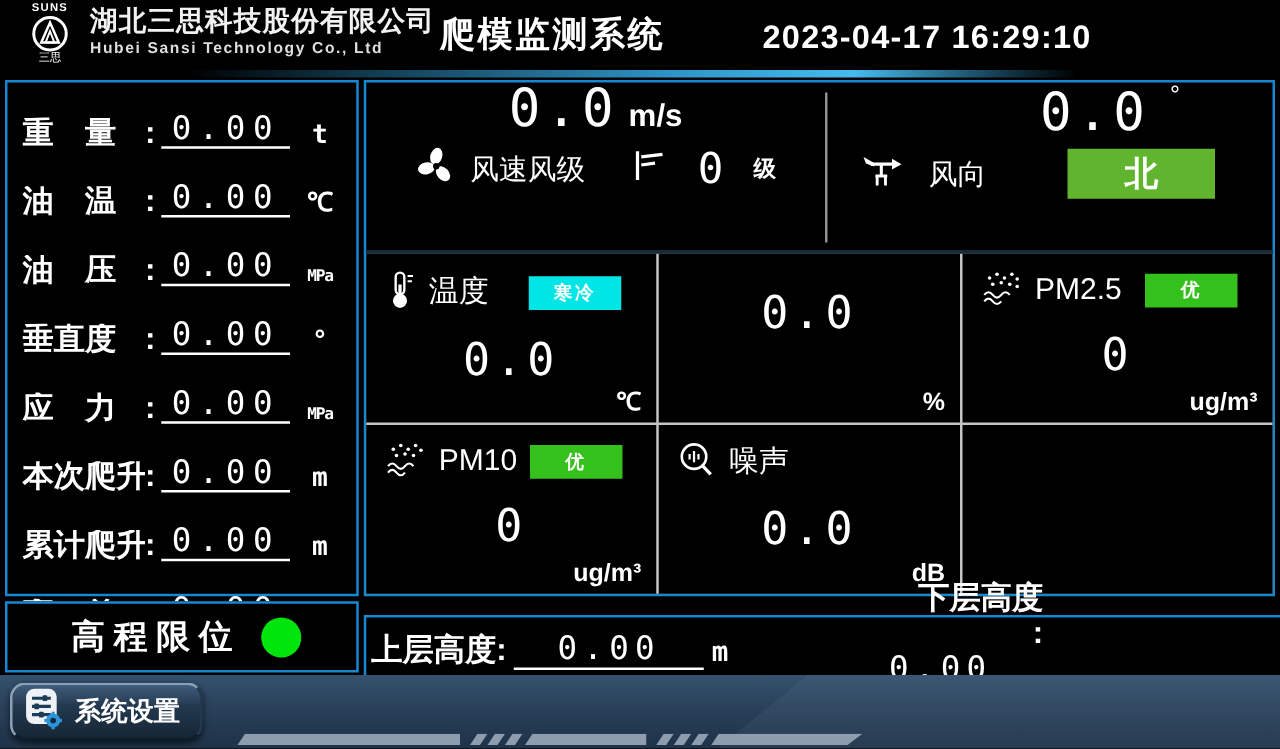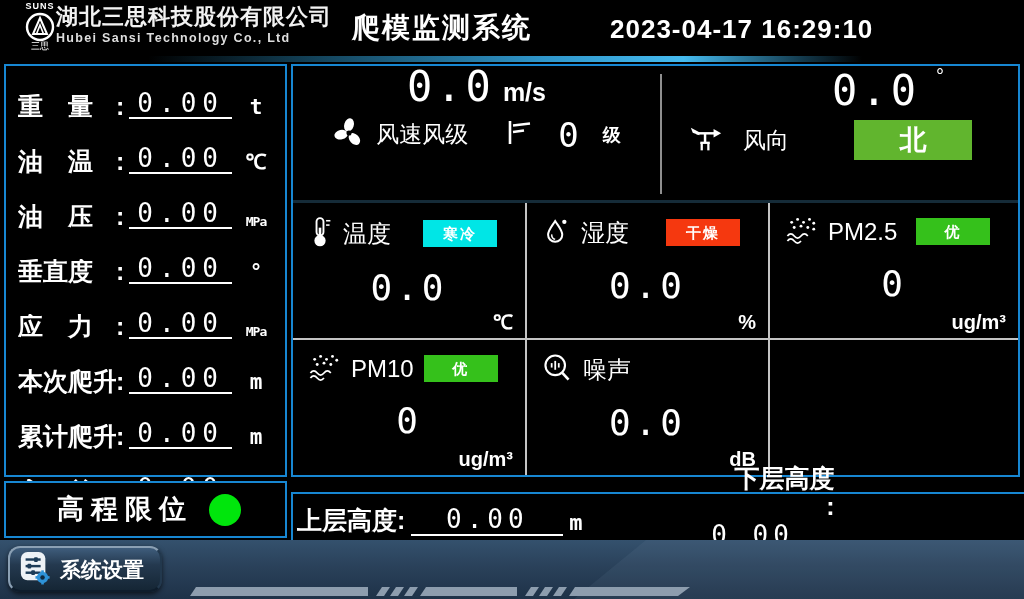--- a/index.html
+++ b/index.html
@@ -5,21 +5,21 @@
   html,body{margin:0;padding:0;background:#000;}
   .screen{position:relative;width:1024px;height:599px;background:#000;overflow:hidden;
           font-family:"Liberation Sans",sans-serif;color:#fff;line-height:1;}
 
   
   .header{position:absolute;top:0;left:0;width:1024px;height:55px;background:#000;}
   .logo{position:absolute;left:16px;top:2px;width:48px;text-align:center;}
   .logo-top{font-size:9px;font-weight:bold;letter-spacing:1px;}
   .logo-circle{margin:1px auto 0;width:30px;height:30px;}
   .logo-bottom{font-size:9px;margin-top:0px;}
-  .company{position:absolute;left:56px;top:6px;}
+  .company{position:absolute;left:72px;top:6px;}
   .company-cn{font-size:22px;font-weight:bold;letter-spacing:1px;color:#f2f2f2;}
   .company-en{font-size:12.5px;letter-spacing:1.3px;color:#dedede;margin-top:4px;font-weight:bold;}
   .app-title{position:absolute;left:352px;top:14px;font-size:28px;font-weight:bold;letter-spacing:2px;}
   .datetime{position:absolute;left:610px;top:16px;font-size:26px;font-weight:bold;
             font-family:Liberation Sans, sans-serif;letter-spacing:1px;}
   .hstrip{position:absolute;top:56px;left:148px;width:714px;height:6px;
           background:linear-gradient(90deg,rgba(10,28,41,0) 0%,#123f55 22%,#2f95c9 55%,
                      #45bbf0 75%,#123749 92%,rgba(10,28,41,0) 100%);}
 
   
@@ -239,31 +239,20 @@
             </svg>
           </span>
           <span class="cell-label">温度</span>
           <span class="badge" style="background-color: rgb(0, 230, 230);">寒冷</span>
         </div>
         <div class="cell-val">0.0</div>
         <div class="cell-unit">℃</div>
       </div>
 
       <div class="cell">
-        <div class="cell-head">
-          <span>
-            <svg width="30" height="32" viewBox="0 0 36 36">
-              <path d="M17 6 C12.5 13 8.5 17 8.5 22.5 a8.5 8.5 0 0 0 17 0 C25.5 17 21.5 13 17 6 Z" fill="none" stroke="#fff" stroke-width="2.4"></path>
-              <circle cx="28" cy="7" r="2.6" fill="#fff"></circle>
-              <path d="M13 22 a5 5 0 0 0 4 6" fill="none" stroke="#fff" stroke-width="1.8"></path>
-            </svg>
-          </span>
-          <span class="cell-label">湿度</span>
-          <span class="badge" style="background-color: rgb(245, 56, 15);">干燥</span>
-        </div>
         <div class="cell-val">0.0</div>
         <div class="cell-unit">%</div>
       </div>
 
       <div class="cell">
         <div class="cell-head">
           <span>
             <svg width="34" height="30" viewBox="0 0 40 34">
               <g fill="#fff">
                 <circle cx="9" cy="8" r="1.7"></circle>

